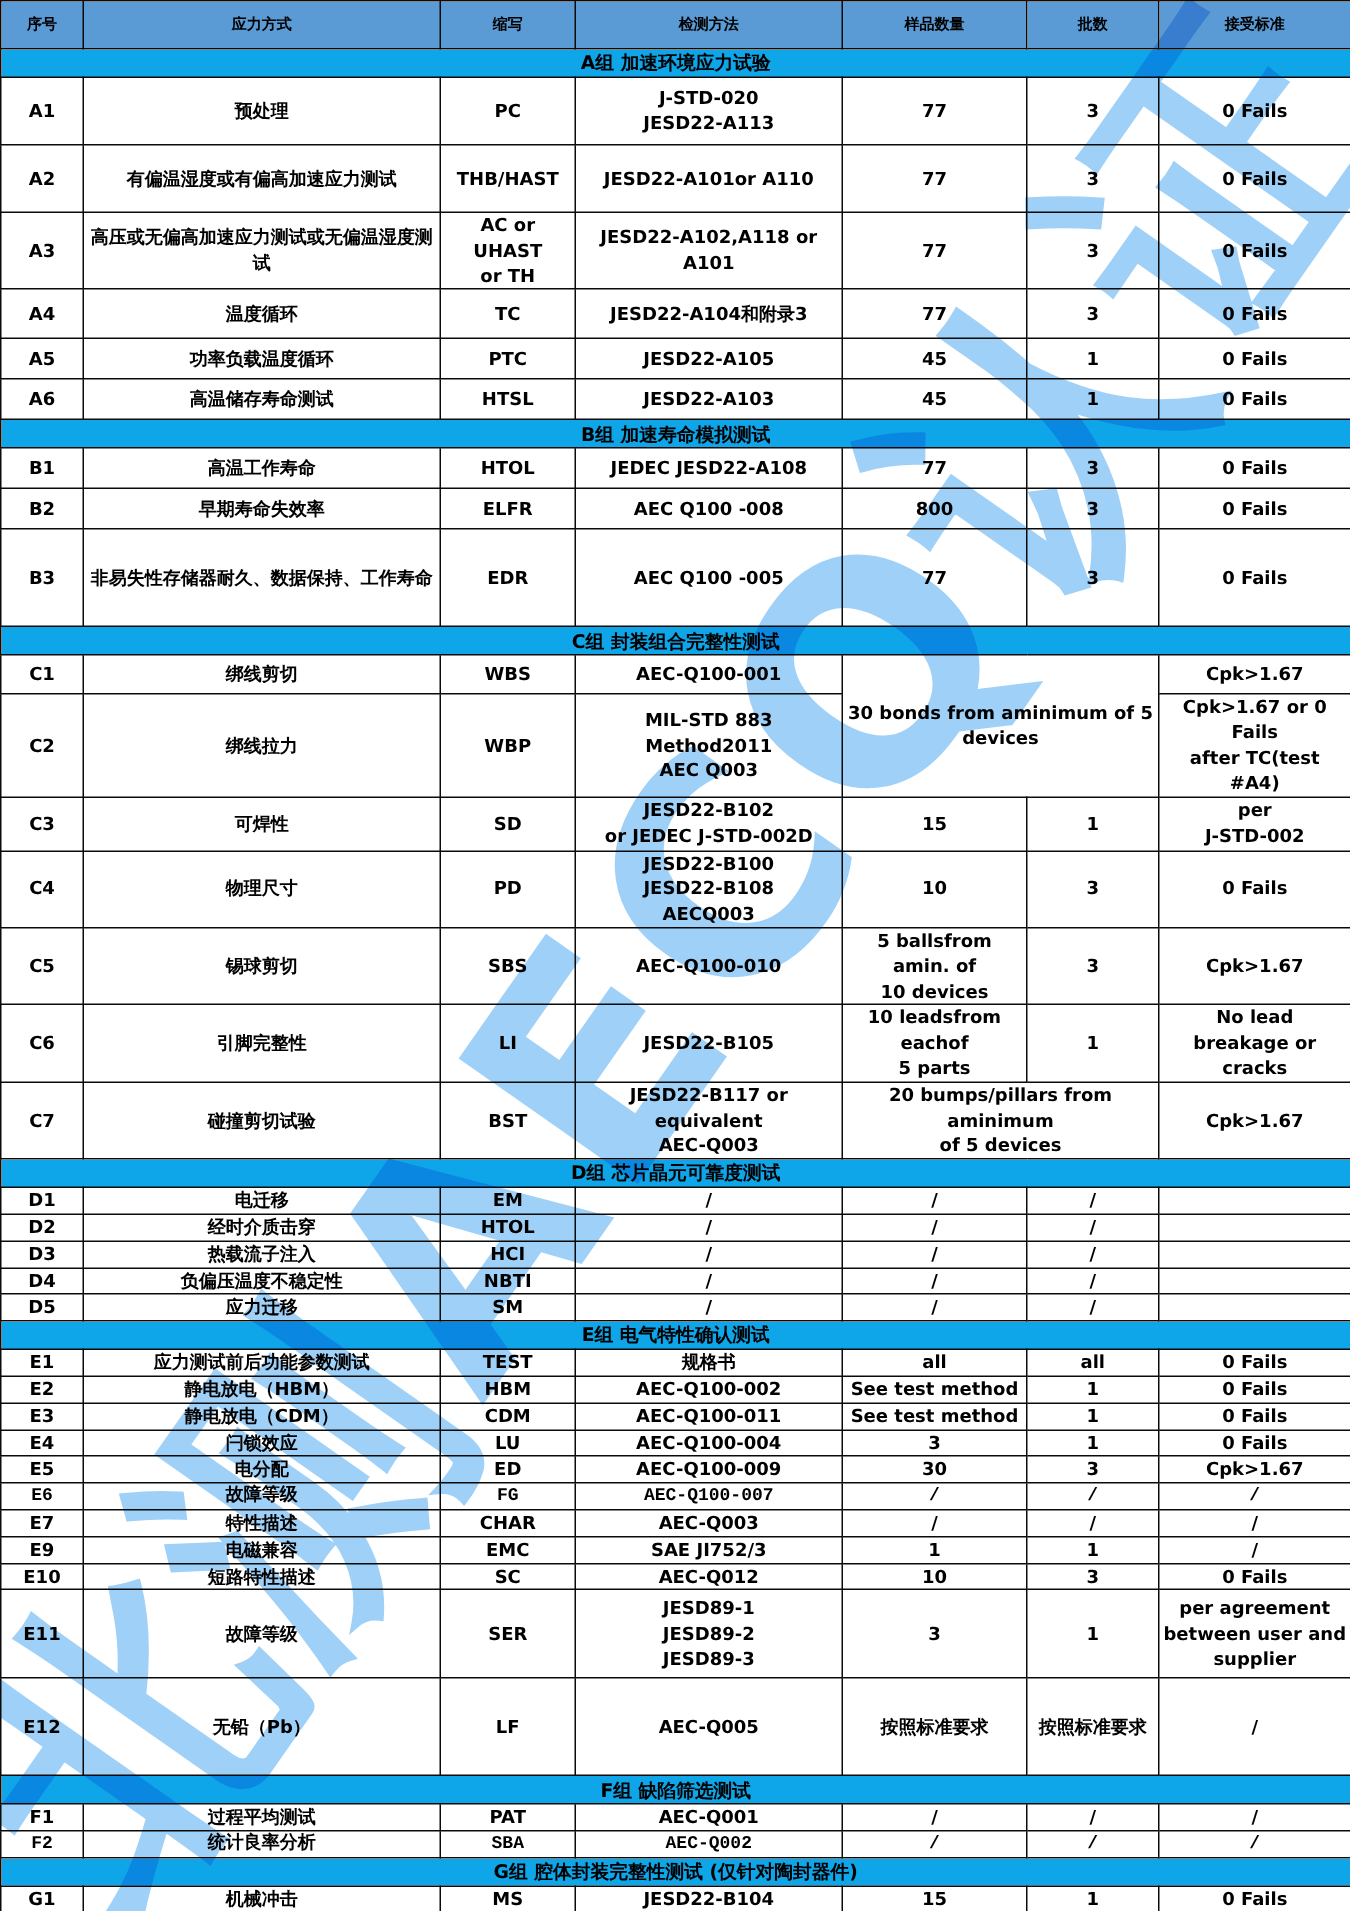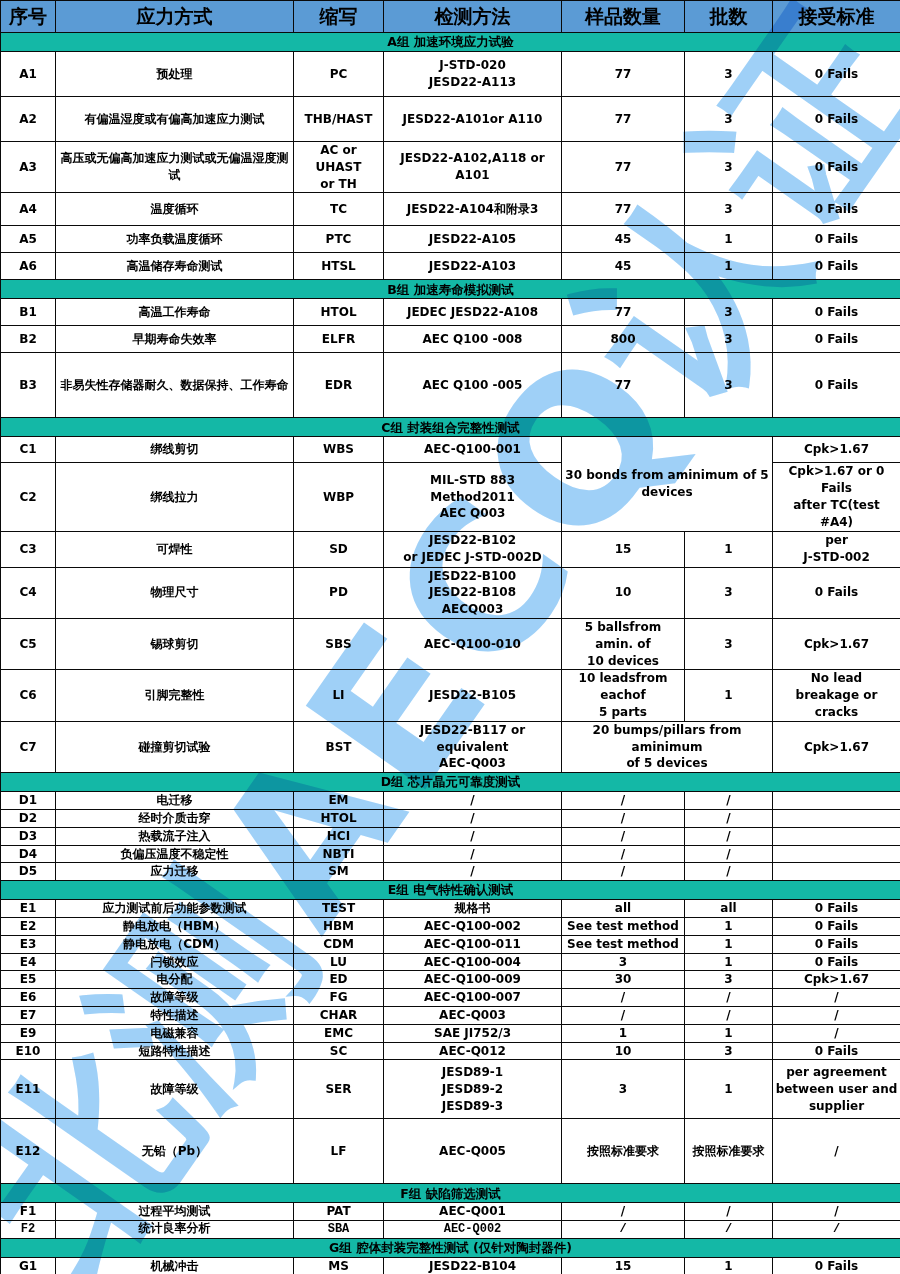--- a/index.html
+++ b/index.html
@@ -25,26 +25,26 @@
     vertical-align:middle;
     padding:0 2px;
     overflow:hidden;
     white-space:pre-line;
     line-height:1.4;
     font-size:12px;
   }
   thead th{
     background:#5B9BD5;
     height:31px;
-    font-size:19px;
+    font-size:10px;
   }
   tr.group-row td{
     height:18px;
     font-size:12.5px;
-    background:#14b8a6;
+    background:#0ea5e9;
     text-align:center;
   }
   .watermark{
     position:absolute;
     left:50%;top:50%;
     transform:translate(-50%,-50%) rotate(-55deg);
     font-size:200px;
     font-weight:700;
     letter-spacing:8px;
     white-space:nowrap;
@@ -331,21 +331,21 @@
         </tr>
         <tr style="height: 17px;">
           <td>E5</td>
           <td>电分配</td>
           <td>ED</td>
           <td>AEC-Q100-009</td>
           <td>30</td>
           <td>3</td>
           <td>Cpk&gt;1.67</td>
         </tr>
-        <tr style="height: 17px;">
+        <tr style="height: 17px; font-family: Liberation Mono, monospace;">
           <td>E6</td>
           <td>故障等级</td>
           <td>FG</td>
           <td>AEC-Q100-007</td>
           <td>/</td>
           <td>/</td>
           <td>/</td>
         </tr>
         <tr style="height: 17px;">
           <td>E7</td>

